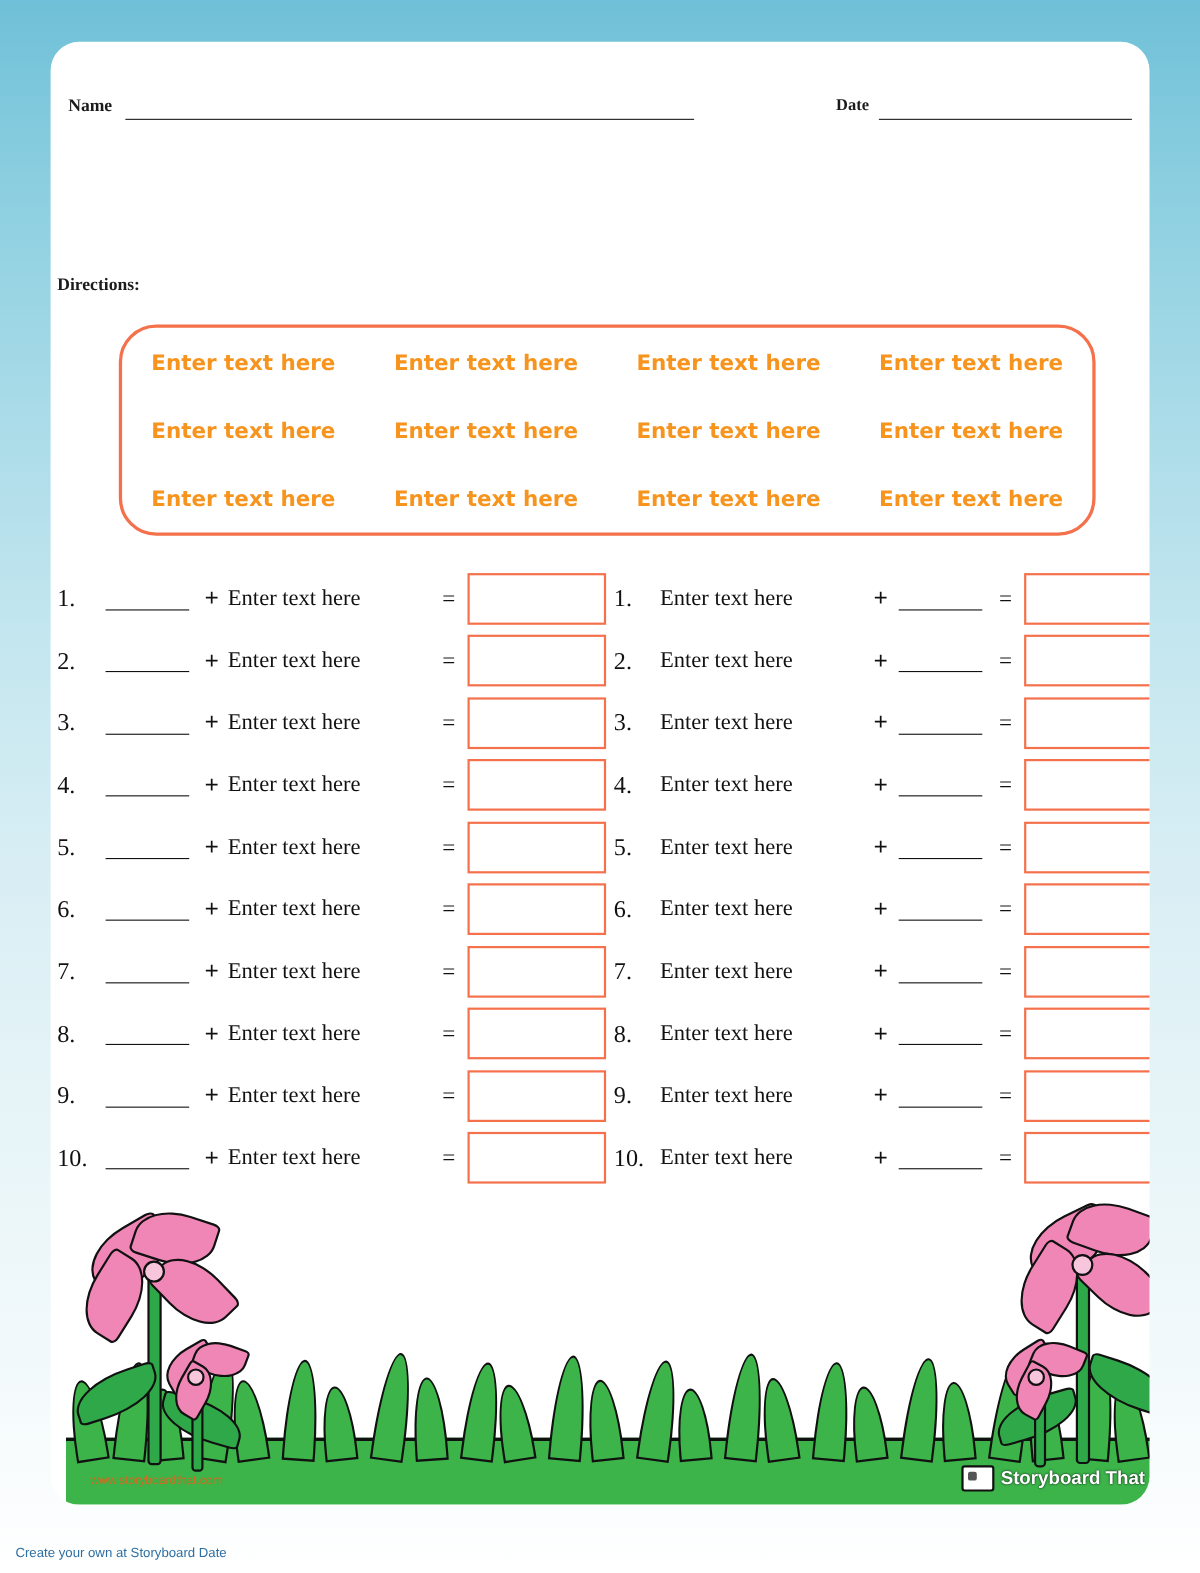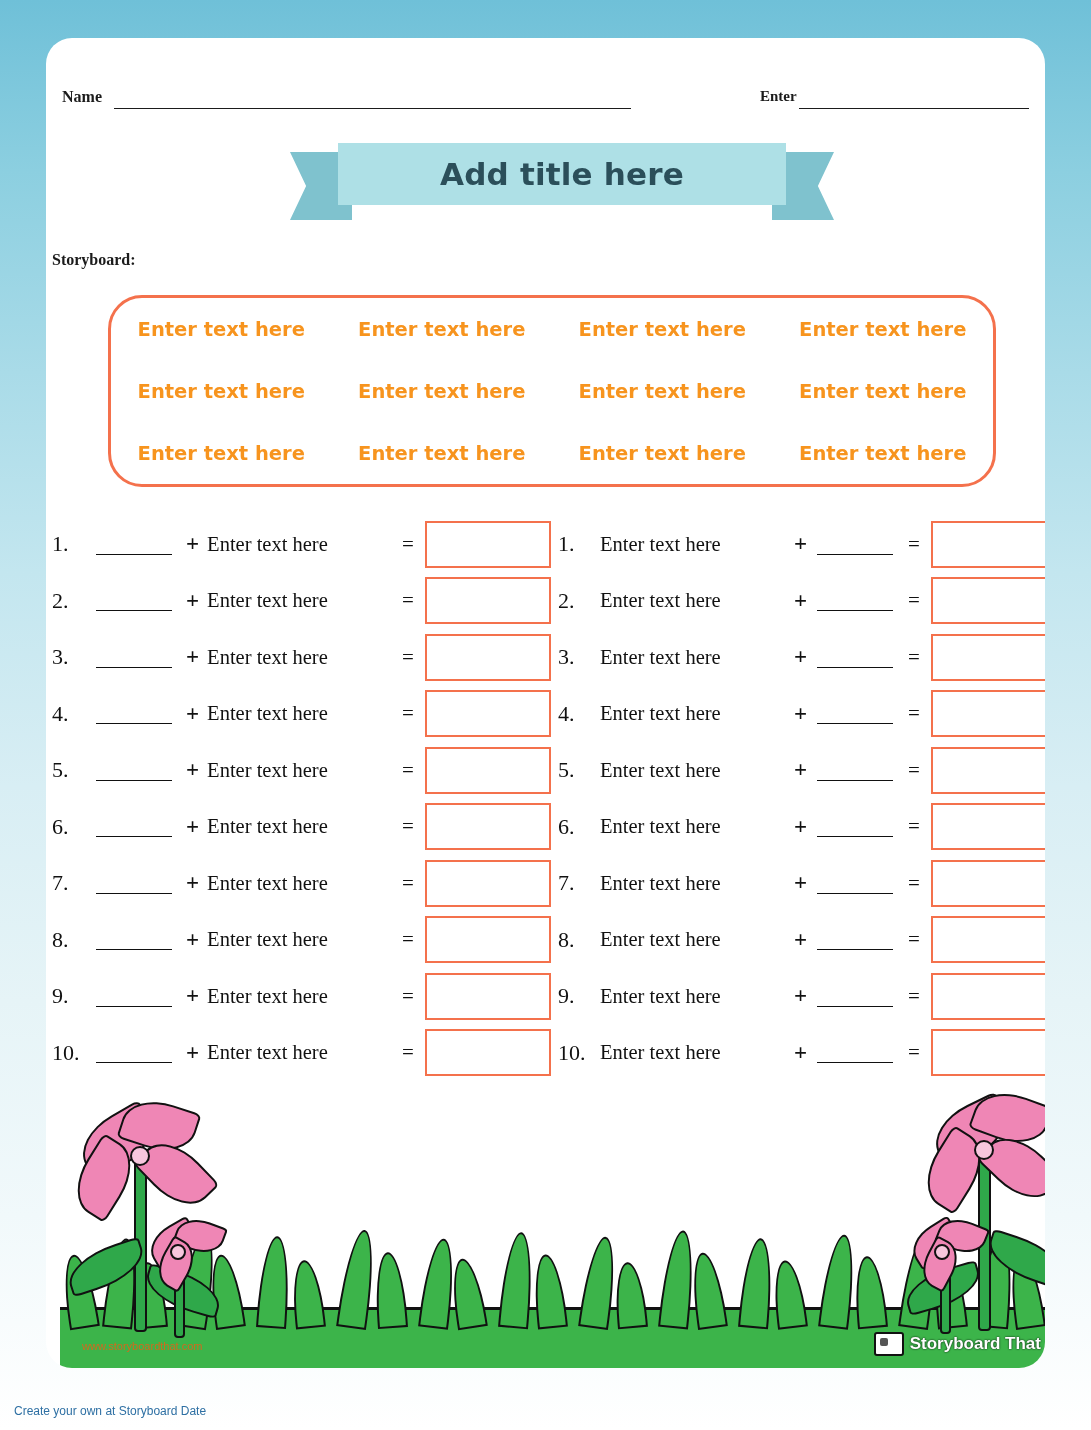--- a/index.html
+++ b/index.html
@@ -340,33 +340,26 @@
 </style>
 </head>
 <body>
 
 <div class="page">
   <div class="sheet">
 
     <div class="namerow">
       <div class="lbl-name">Name</div>
       <div class="line-name"></div>
-      <div class="lbl-date">Enter</div>
+      <div class="lbl-date">Date</div>
       <div class="line-date"></div>
     </div>
 
-    <div class="banner-wrap">
-      <div class="ribbon-tail left"></div>
-      <div class="ribbon-tail right"></div>
-      <div class="banner">
-        <span class="banner-title">Add title here</span>
-      </div>
-    </div>
-
-    <div class="directions">Storyboard:</div>
+
+    <div class="directions">Directions:</div>
 
     <div class="wordbank">
       <div class="wb-grid">
         <span class="wb-cell">Enter text here</span>
         <span class="wb-cell">Enter text here</span>
         <span class="wb-cell">Enter text here</span>
         <span class="wb-cell">Enter text here</span>
         <span class="wb-cell">Enter text here</span>
         <span class="wb-cell">Enter text here</span>
         <span class="wb-cell">Enter text here</span>

